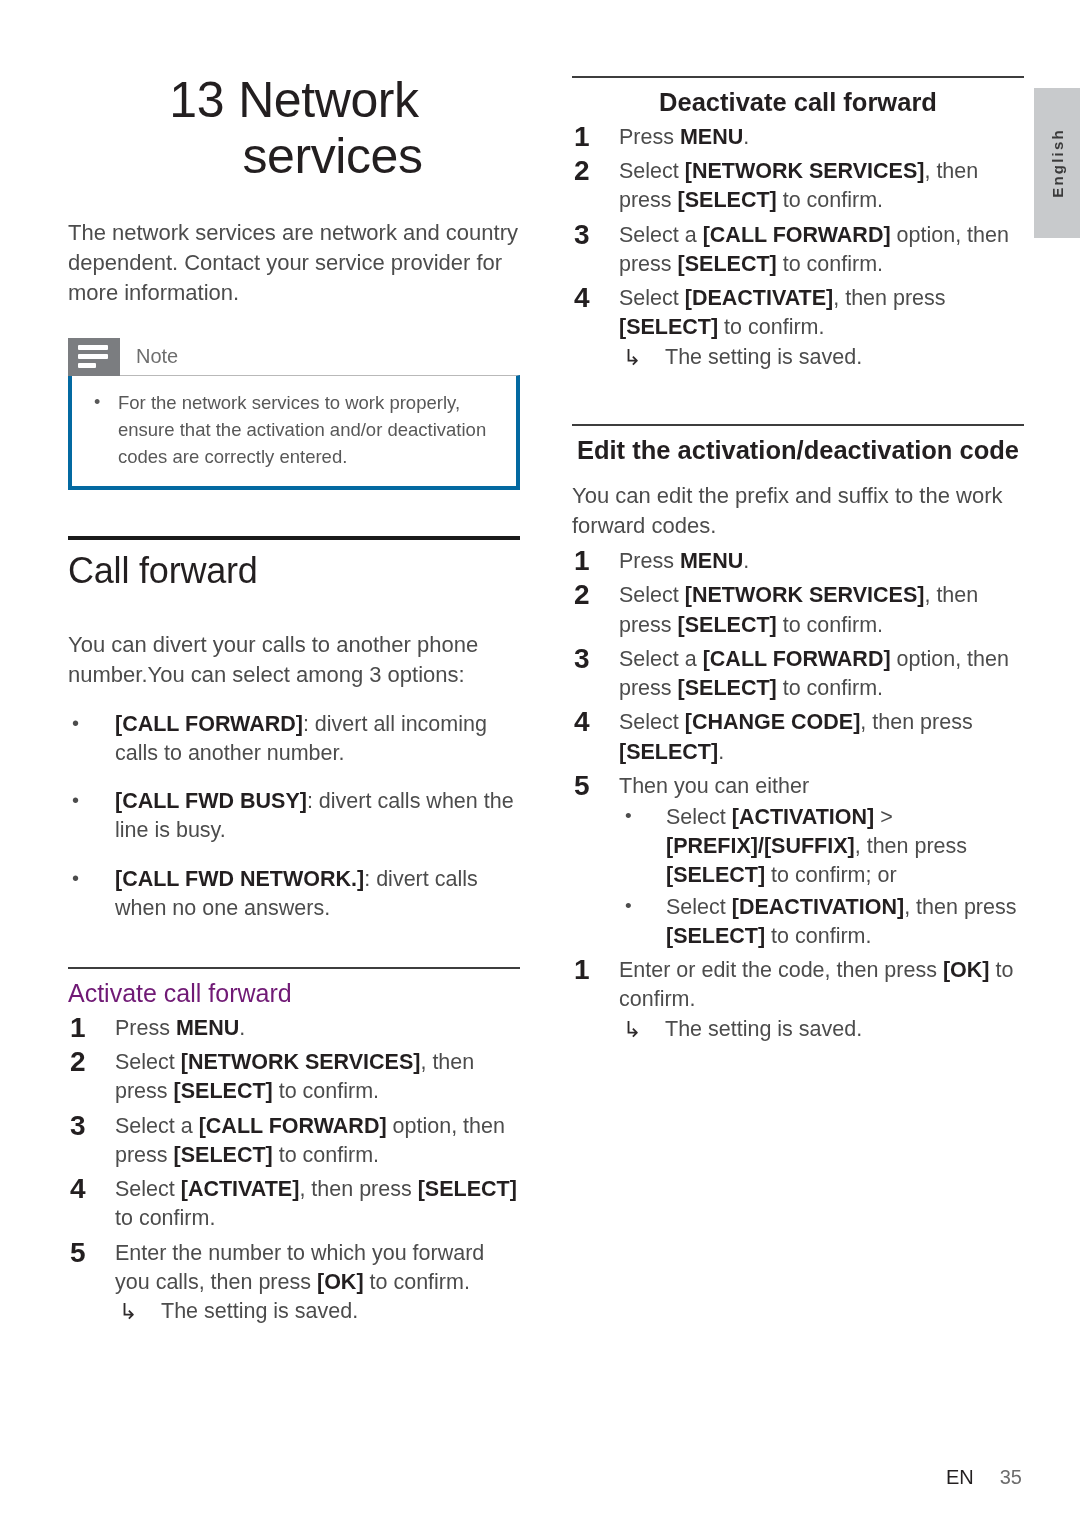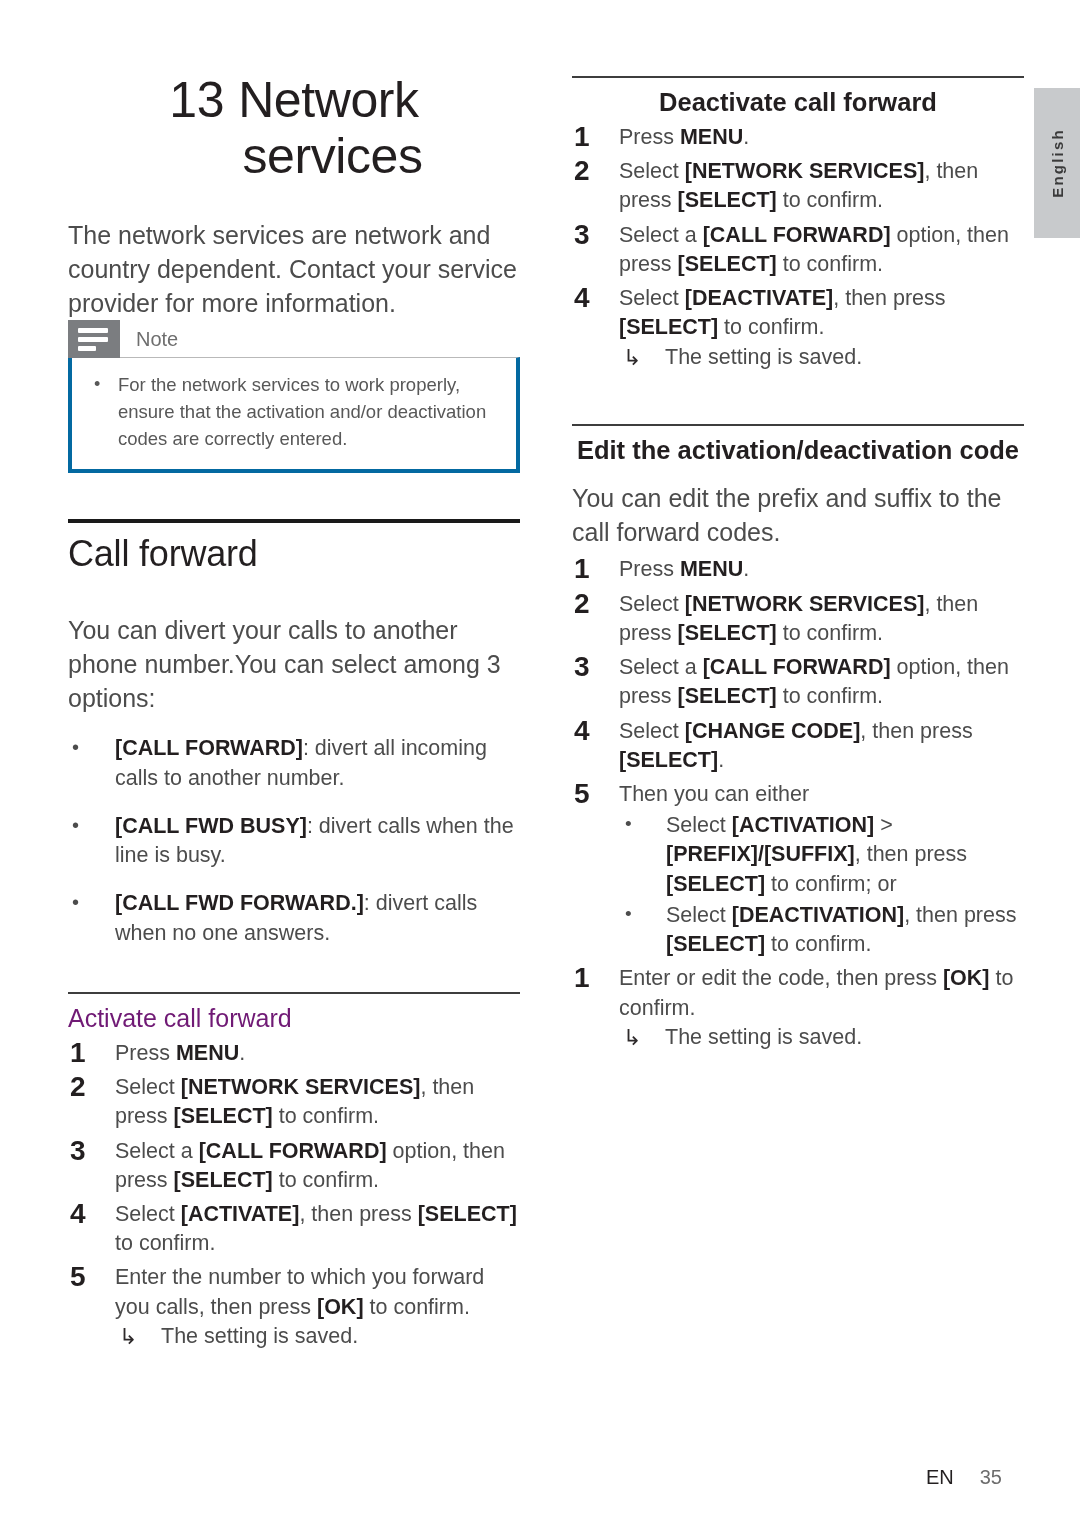--- a/index.html
+++ b/index.html
@@ -62,28 +62,28 @@
   }
   .chapter .num { margin-right: 14px; }
   .chapter .line2 {
     display: block;
     padding-left: 77px;
   }
 
   
   p.body {
     margin: 0;
-    font-size: 25px;
+    font-size: 22px;
     line-height: 1.37;
     color: #4c4c4c;
   }
   .intro { margin-top: 44px; }
 
   
-  .note-wrap { }
+  .note-wrap { margin-top: 30px; }
   .note-tab {
     display: flex;
     align-items: center;
     height: 38px;
   }
   .note-icon {
     width: 52px;
     height: 38px;
     background: #7b7d80;
     display: flex;
@@ -232,21 +232,21 @@
 
   b.k { font-weight: bold; color: #231f20; }
 
   
   .footer {
     position: absolute;
     left: 0;
     right: 0;
     bottom: 38px;
     text-align: right;
-    padding-right: 78px;
+    padding-right: 58px;
     font-size: 20px;
   }
   .footer .en { color: #231f20; margin-right: 26px; }
   .footer .pg { color: #6d6d6d; }
 </style>
 </head>
 <body>
 
 <div class="page">
 
@@ -280,21 +280,21 @@
     </div>
 
     <div class="rule-major"></div>
     <h2 class="section-title">Call forward</h2>
 
     <p class="body" style="margin-top:38px;">You can divert your calls to another phone number.You can select among 3 options:</p>
 
     <ul class="bullets">
       <li><b class="k">[CALL FORWARD]</b><span>: divert all incoming calls to another number.</span></li>
       <li><b class="k">[CALL FWD BUSY]</b><span>: divert calls when the line is busy.</span></li>
-      <li><b class="k">[CALL FWD FORWARD.]</b><span>: divert calls when no one answers.</span></li>
+      <li><b class="k">[CALL FWD NETWORK.]</b><span>: divert calls when no one answers.</span></li>
     </ul>
 
     <div class="rule-minor spaced-lg"></div>
     <h3 class="sub-title">Activate call forward</h3>
 
     <ol class="steps">
       <li>
         <span class="step-num">1</span>
         <span class="step-body"><span>Press </span><b class="k">MENU</b><span>.</span></span>
       </li>
@@ -339,21 +339,21 @@
       <li>
         <span class="step-num">4</span>
         <span class="step-body"><span>Select </span><b class="k">[DEACTIVATE]</b><span>, then press </span><b class="k">[SELECT]</b><span> to confirm.</span></span>
         <span class="result"><span class="arrow">↳</span><span>The setting is saved.</span></span>
       </li>
     </ol>
 
     <div class="rule-minor" style="margin-top:52px;"></div>
     <h3 class="sub-title bold">Edit the activation/deactivation code</h3>
 
-    <p class="body" style="margin-top:16px;">You can edit the prefix and suffix to the call forward codes.</p>
+    <p class="body" style="margin-top:16px;">You can edit the prefix and suffix to the work forward codes.</p>
 
     <ol class="steps">
       <li>
         <span class="step-num">1</span>
         <span class="step-body"><span>Press </span><b class="k">MENU</b><span>.</span></span>
       </li>
       <li>
         <span class="step-num">2</span>
         <span class="step-body"><span>Select </span><b class="k">[NETWORK SERVICES]</b><span>, then press </span><b class="k">[SELECT]</b><span> to confirm.</span></span>
       </li>

